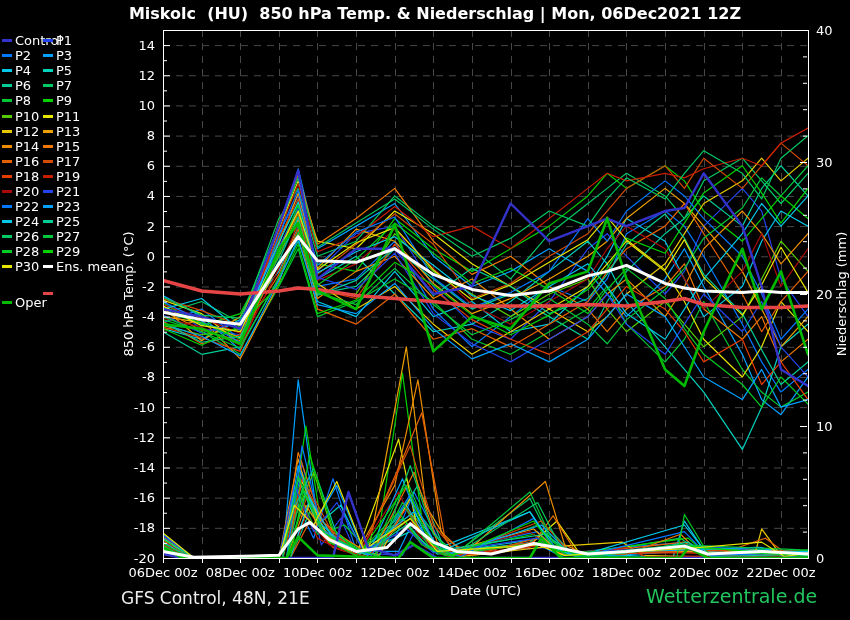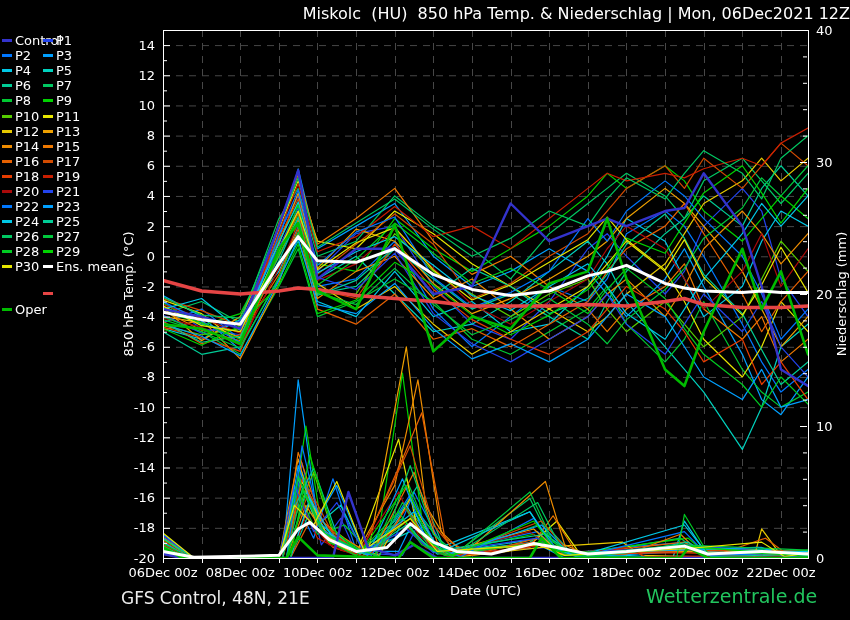--- a/index.html
+++ b/index.html
@@ -1,29 +1,29 @@
 <!DOCTYPE html>
 <html><head>
 <meta charset="utf-8">
 <style>
   html,body{margin:0;padding:0}
   body{width:850px;height:620px;background:#000;position:relative;overflow:hidden;
        font-family:"DejaVu Sans",sans-serif;color:#fff}
   #chart{position:absolute;left:0;top:0}
-  #title{position:absolute;left:20px;top:4px;width:830px;text-align:right;
-         font-size:16px;font-weight:normal;white-space:pre;color:#fff}
+  #title{position:absolute;left:20px;top:4px;width:830px;text-align:center;
+         font-size:16px;font-weight:bold;white-space:pre;color:#fff}
   #legend{position:absolute;left:2px;top:33px;font-size:13px;line-height:15px}
   .lcol{position:absolute;top:0}
   .lcol1{left:0}
   .lcol2{left:41px}
   .lrow{height:15.1px;display:flex;align-items:center;white-space:nowrap}
   .lrow.wrapped{height:auto;align-items:flex-start}
   .sw{display:inline-block;width:10px;height:3px;margin-right:3px;flex:none}
   .wrapped .sw{margin-top:6px}
-  .gap-oper{margin-top:27px}
+  .gap-oper{margin-top:20px}
   .gap-clim{margin-top:11px}
   .wraplab{white-space:normal;width:74px;line-height:15px}
   #ax-left-title{position:absolute;left:128px;top:294px;
      transform:translate(-50%,-50%) rotate(-90deg);font-size:13px;white-space:nowrap}
   #ax-right-title{position:absolute;left:841px;top:294px;
      transform:translate(-50%,-50%) rotate(-90deg);font-size:13px;white-space:nowrap}
   #footer-left{position:absolute;left:121px;top:588px;font-size:17px;color:#ececec}
   #footer-right{position:absolute;left:646px;top:585px;font-size:19px;color:#22c55e}
 </style>
 </head>

